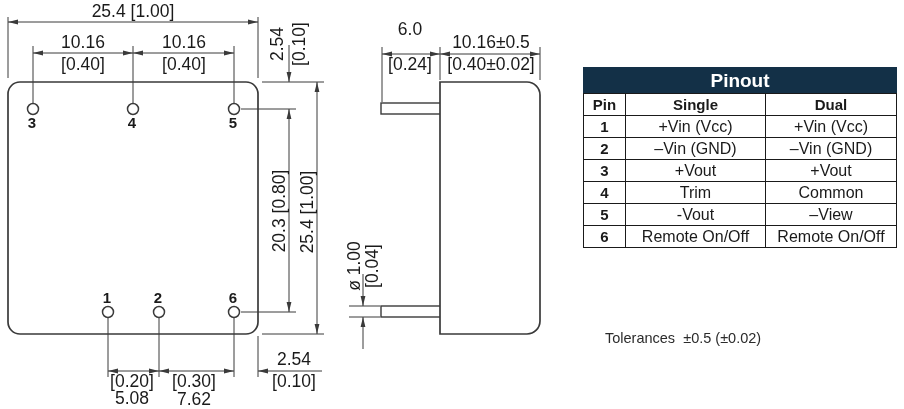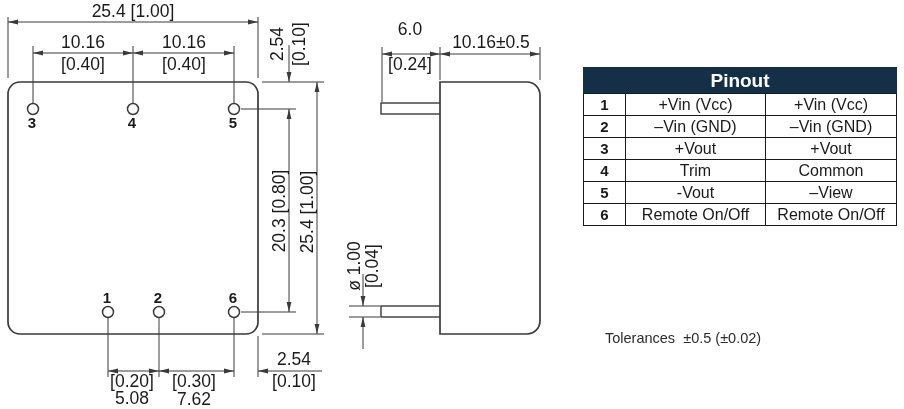--- a/index.html
+++ b/index.html
@@ -129,33 +129,39 @@
   <div class="lbl pinnum" style="left:32px;  top:122px;">3</div>
   <div class="lbl pinnum" style="left:132px; top:122px;">4</div>
   <div class="lbl pinnum" style="left:233px; top:122px;">5</div>
   <div class="lbl pinnum" style="left:107px; top:297px;">1</div>
   <div class="lbl pinnum" style="left:158px; top:297px;">2</div>
   <div class="lbl pinnum" style="left:233px; top:297px;">6</div>
 
   <div class="lbl" style="left:410px; top:30px;text-align:center;">6.0</div>
   <div class="lbl" style="left:410px; top:65px;">[0.24]</div>
   <div class="lbl" style="left:491px; top:43px;">10.16±0.5</div>
+  <div class="lbl" style="left:491px; top:65px;">[0.40±0.02]</div>
   <div class="vlbl" style="left:355px; top:266px;">ø 1.00</div>
   <div class="vlbl" style="left:373px; top:266px;">[0.04]</div>
 
   <table class="pinout">
     <colgroup>
         <col style="width:42px">
         <col style="width:140px">
         <col style="width:131px">
       </colgroup>
     <thead>
       <tr>
         <th class="tbl-title" colspan="3">Pinout</th>
       </tr>
+      <tr class="colhead">
+        <th>Pin</th>
+        <th>Single</th>
+        <th>Dual</th>
+      </tr>
     </thead>
     <tbody>
       <tr>
         <td class="pincol">1</td>
         <td>+Vin (Vcc)</td>
         <td>+Vin (Vcc)</td>
       </tr>
       <tr>
         <td class="pincol">2</td>
         <td>–Vin (GND)</td>

